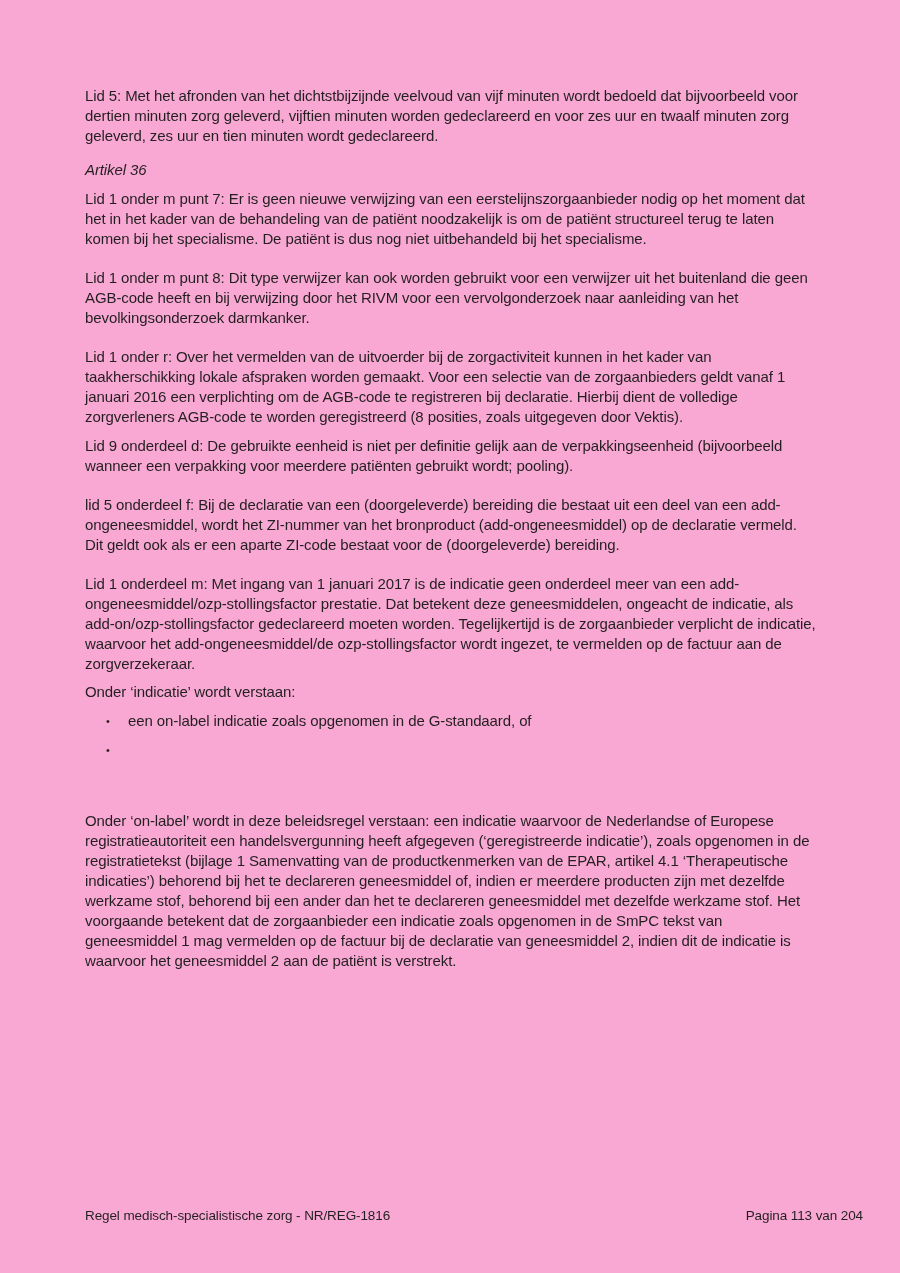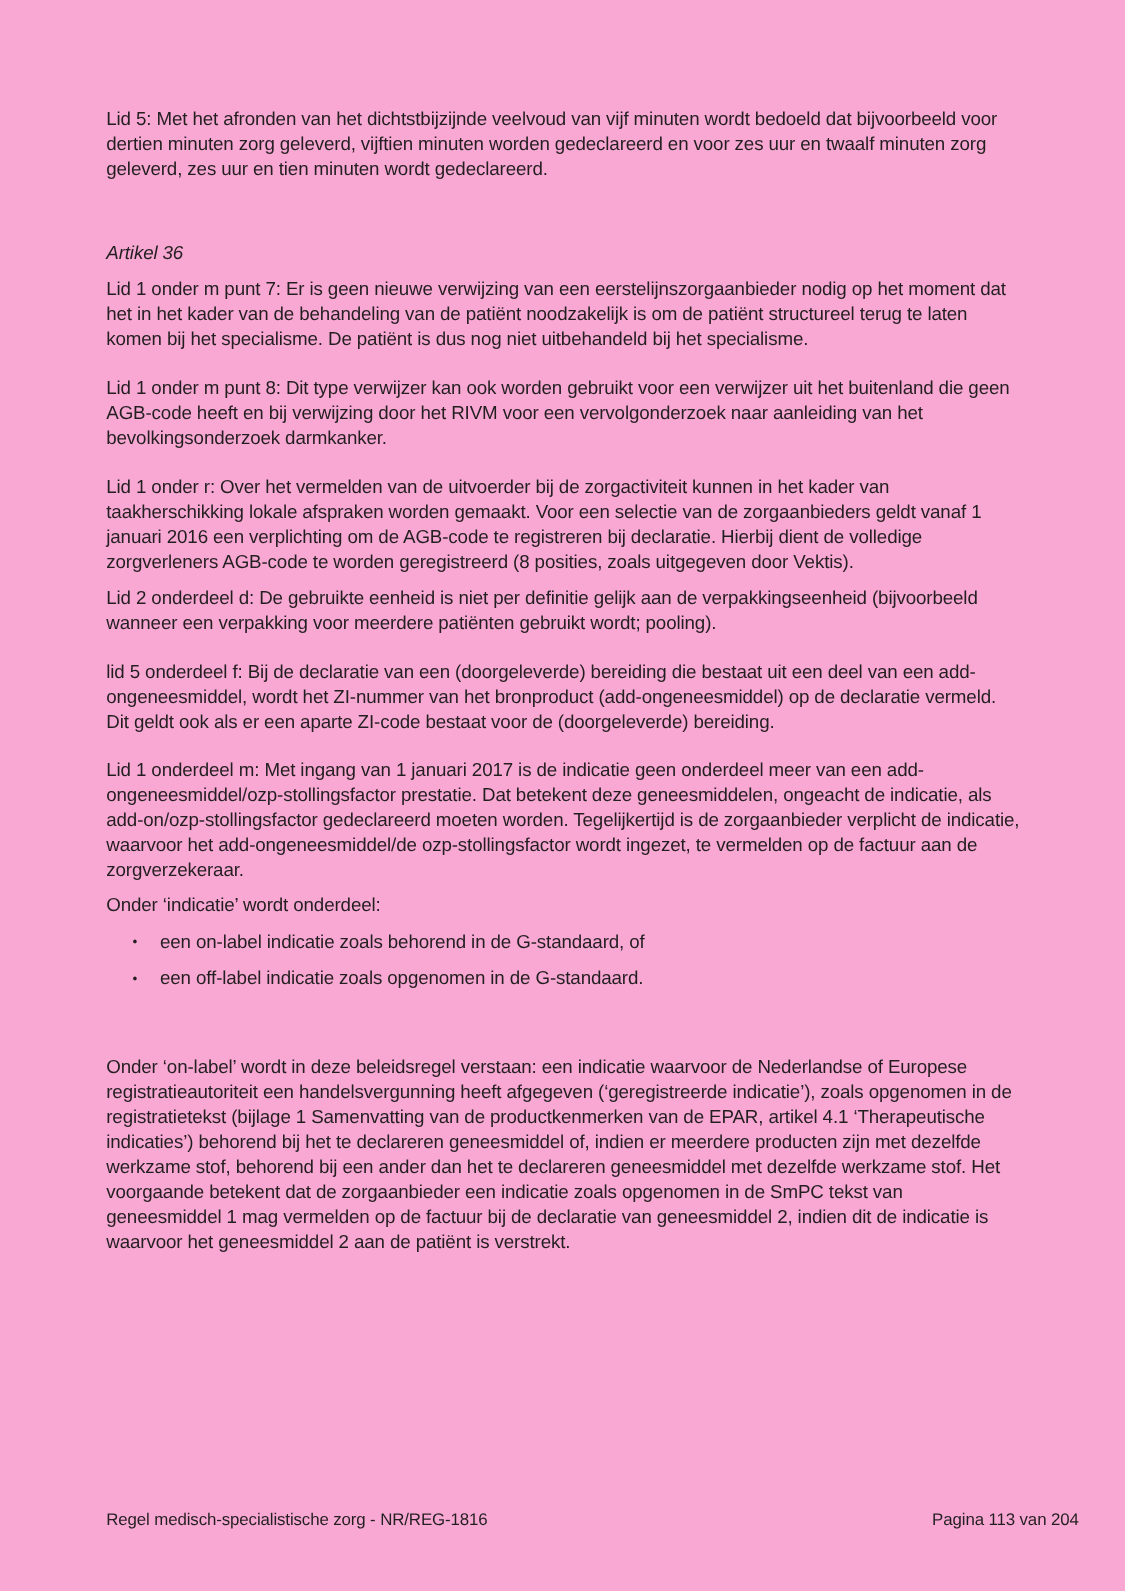--- a/index.html
+++ b/index.html
@@ -30,21 +30,21 @@
     letter-spacing: -0.1px;
   }
   .artikel {
     margin: 0;
     font-size: 15px;
     line-height: 20px;
     font-style: italic;
     font-weight: normal;
     letter-spacing: -0.1px;
   }
-  .gap-heading   { margin-top: 47px; }
+  .gap-heading   { margin-top: 14px; }
   .gap-after-h   { margin-top: 9px;  }
   .gap-large     { margin-top: 19px; }
   .gap-small     { margin-top: 8px;  }
   .gap-xlarge    { margin-top: 51px; }
   .bullet-item {
     display: flex;
     font-size: 15px;
     line-height: 20px;
     margin-top: 9px;
     letter-spacing: -0.1px;
@@ -78,36 +78,35 @@
 
     <h2 class="artikel gap-heading">Artikel 36</h2>
 
     <p class="para gap-after-h">Lid 1 onder m punt 7: Er is geen nieuwe verwijzing van een eerstelijnszorgaanbieder nodig op het moment dat het in het kader van de behandeling van de patiënt noodzakelijk is om de patiënt structureel terug te laten komen bij het specialisme. De patiënt is dus nog niet uitbehandeld bij het specialisme.</p>
 
     <p class="para gap-large">Lid 1 onder m punt 8: Dit type verwijzer kan ook worden gebruikt voor een verwijzer uit het buitenland die geen AGB-code heeft en bij verwijzing door het RIVM voor een vervolgonderzoek naar aanleiding van het bevolkingsonderzoek darmkanker.</p>
 
     <p class="para gap-large">Lid 1 onder r: Over het vermelden van de uitvoerder bij de zorgactiviteit kunnen in het kader van taakherschikking lokale afspraken worden gemaakt. Voor een selectie van de zorgaanbieders geldt vanaf 1 januari 2016 een verplichting om de AGB-code te registreren bij declaratie. Hierbij dient de volledige zorgverleners AGB-code te worden geregistreerd (8 posities, zoals uitgegeven door Vektis).</p>
 
 
-    <p class="para gap-after-h">Lid 2 onderdeel d: De gebruikte eenheid is niet per definitie gelijk aan de verpakkingseenheid (bijvoorbeeld wanneer een verpakking voor meerdere patiënten gebruikt wordt; pooling).</p>
+    <p class="para gap-after-h">Lid 9 onderdeel d: De gebruikte eenheid is niet per definitie gelijk aan de verpakkingseenheid (bijvoorbeeld wanneer een verpakking voor meerdere patiënten gebruikt wordt; pooling).</p>
 
     <p class="para gap-large">lid 5 onderdeel f: Bij de declaratie van een (doorgeleverde) bereiding die bestaat uit een deel van een add-ongeneesmiddel, wordt het ZI-nummer van het bronproduct (add-ongeneesmiddel) op de declaratie vermeld. Dit geldt ook als er een aparte ZI-code bestaat voor de (doorgeleverde) bereiding.</p>
 
     <p class="para gap-large">Lid 1 onderdeel m: Met ingang van 1 januari 2017 is de indicatie geen onderdeel meer van een add-ongeneesmiddel/ozp-stollingsfactor prestatie. Dat betekent deze geneesmiddelen, ongeacht de indicatie, als add-on/ozp-stollingsfactor gedeclareerd moeten worden. Tegelijkertijd is de zorgaanbieder verplicht de indicatie, waarvoor het add-ongeneesmiddel/de ozp-stollingsfactor wordt ingezet, te vermelden op de factuur aan de zorgverzekeraar.</p>
 
-    <p class="para gap-small">Onder ‘indicatie’ wordt onderdeel:</p>
+    <p class="para gap-small">Onder ‘indicatie’ wordt verstaan:</p>
 
     <div class="bullet-item">
       <span class="bullet-marker">•</span>
-      <span class="bullet-text">een on-label indicatie zoals behorend in de G-standaard, of</span>
+      <span class="bullet-text">een on-label indicatie zoals opgenomen in de G-standaard, of</span>
     </div>
 
     <div class="bullet-item">
       <span class="bullet-marker">•</span>
-      <span class="bullet-text">een off-label indicatie zoals opgenomen in de G-standaard.</span>
     </div>
 
     <p class="para gap-xlarge">Onder ‘on-label’ wordt in deze beleidsregel verstaan: een indicatie waarvoor de Nederlandse of Europese registratieautoriteit een handelsvergunning heeft afgegeven (‘geregistreerde indicatie’), zoals opgenomen in de registratietekst (bijlage 1 Samenvatting van de productkenmerken van de EPAR, artikel 4.1 ‘Therapeutische indicaties’) behorend bij het te declareren geneesmiddel of, indien er meerdere producten zijn met dezelfde werkzame stof, behorend bij een ander dan het te declareren geneesmiddel met dezelfde werkzame stof. Het voorgaande betekent dat de zorgaanbieder een indicatie zoals opgenomen in de SmPC tekst van geneesmiddel 1 mag vermelden op de factuur bij de declaratie van geneesmiddel 2, indien dit de indicatie is waarvoor het geneesmiddel 2 aan de patiënt is verstrekt.</p>
 
   </div>
 
   <div class="footer">
     <span>Regel medisch-specialistische zorg - NR/REG-1816</span>
     <span>Pagina 113 van 204</span>
   </div>

